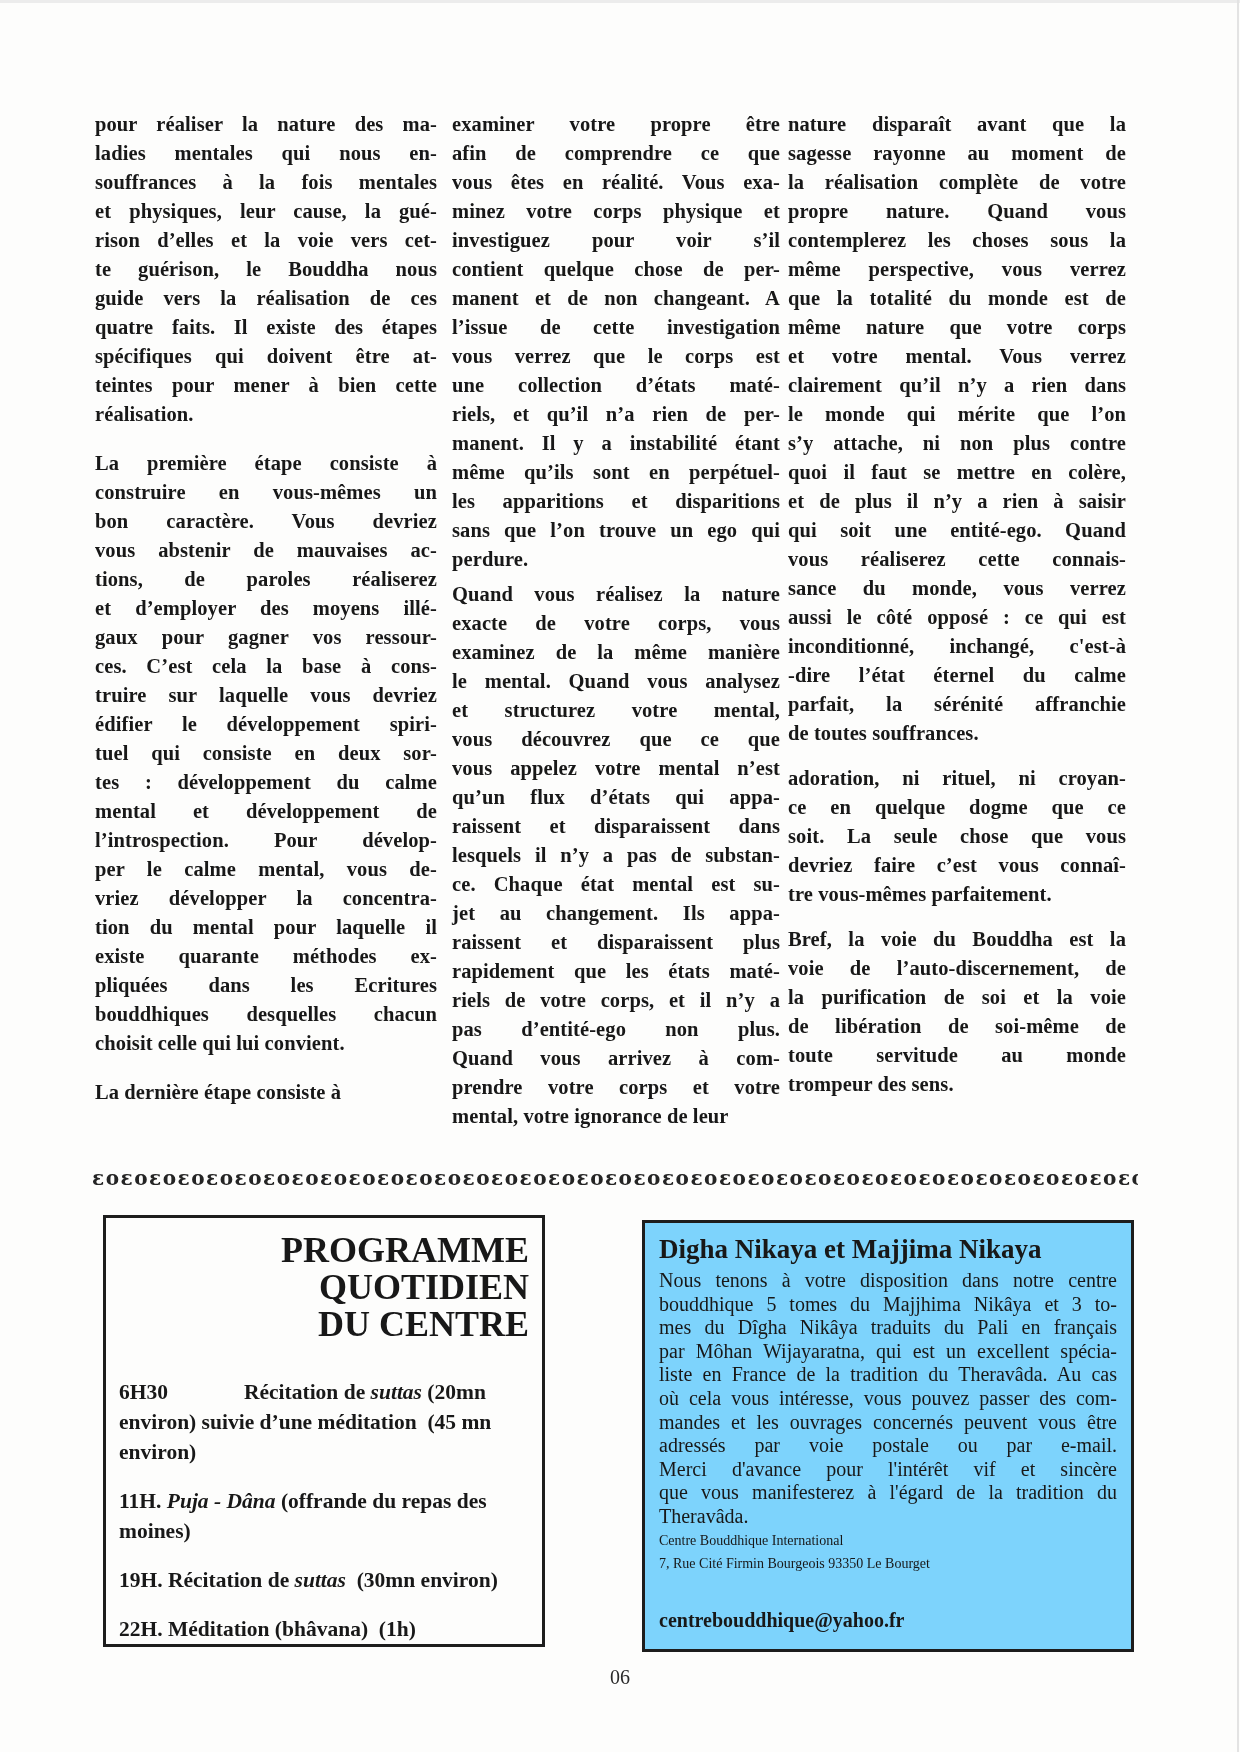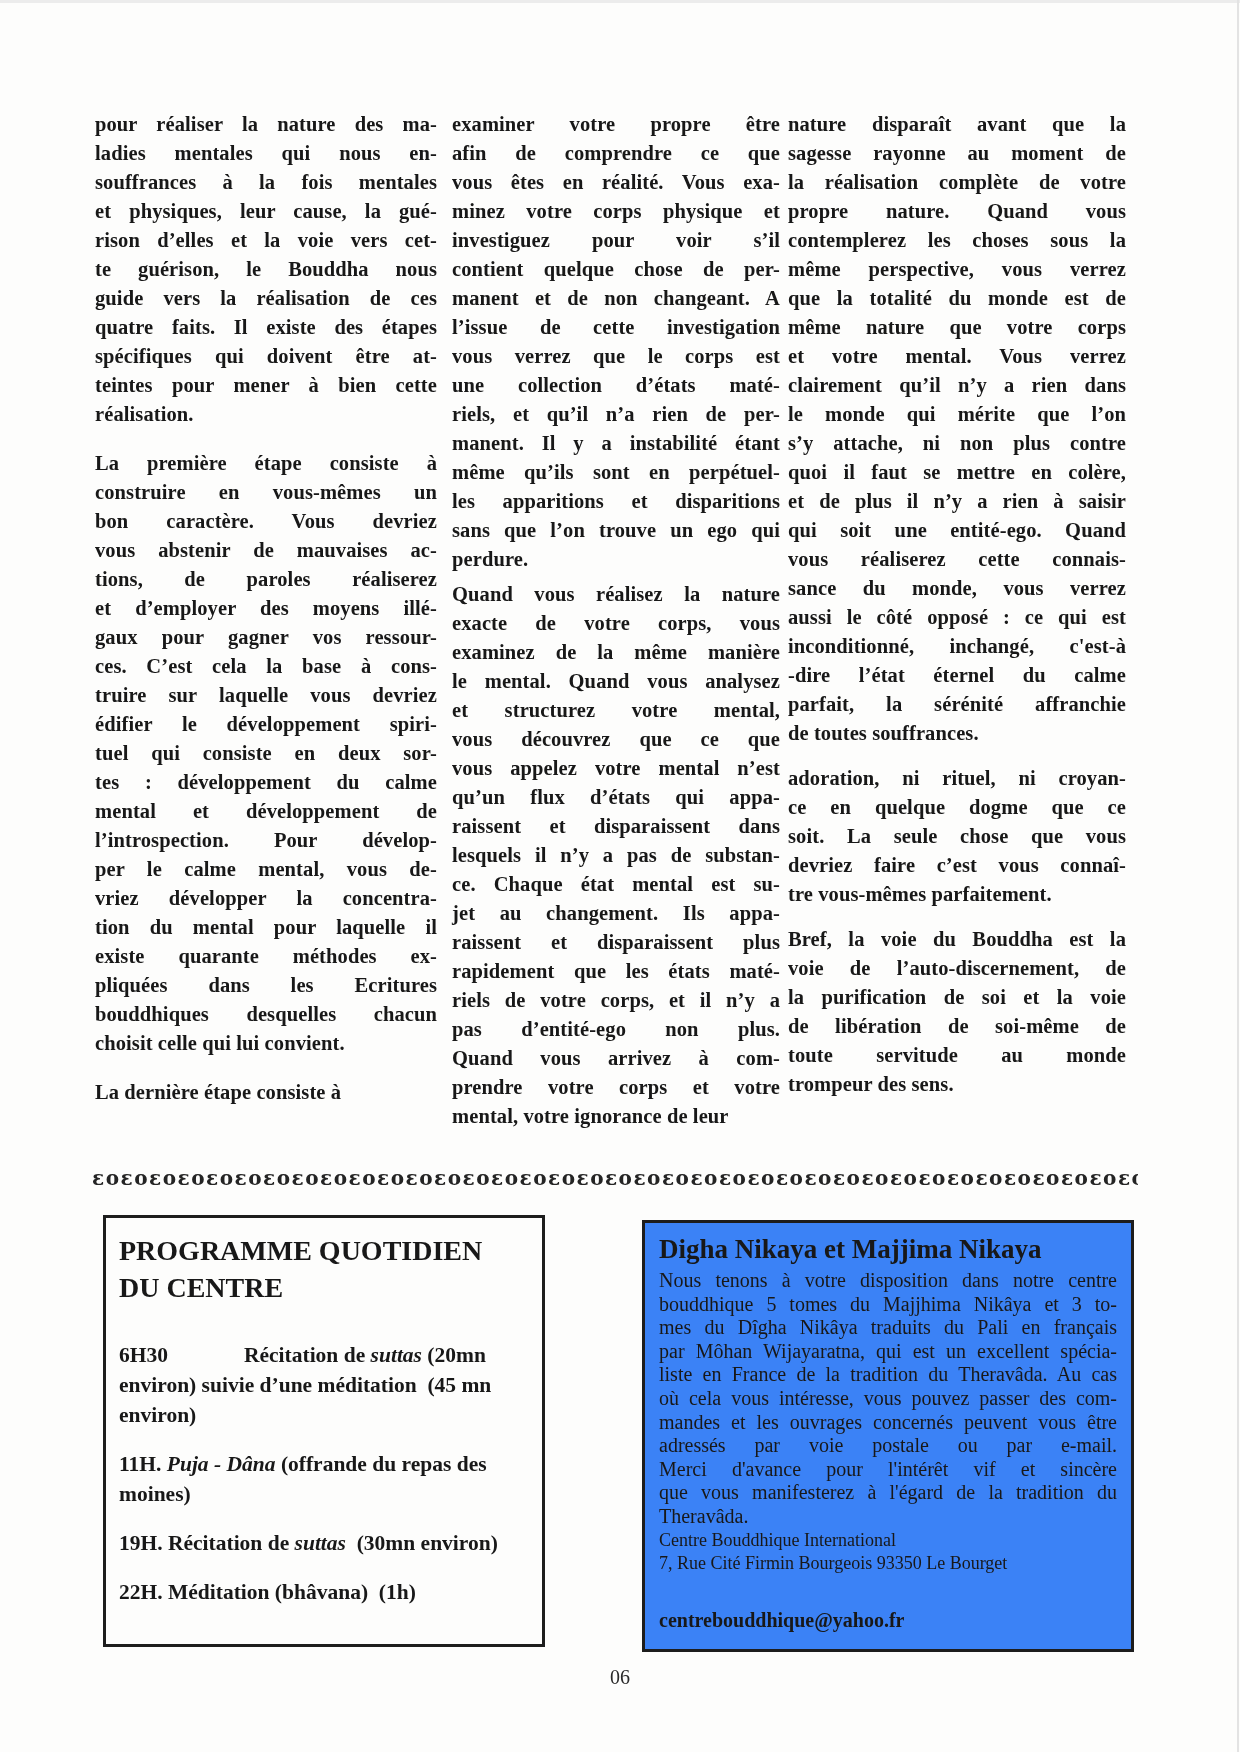--- a/index.html
+++ b/index.html
@@ -31,36 +31,36 @@
     font-family:"DejaVu Serif",serif; font-weight:700;
     font-size:20px; letter-spacing:1.5px; color:#242424;
   }
 
   
   .program-box {
     position:absolute; left:103px; top:1215px; width:442px; height:432px;
     border:3px solid #1d1d1d; box-sizing:border-box;
     padding:14px 13px 0 13px; background:#fdfdfc;
   }
-  .program-title { text-align:left; font-weight:700; font-size:28px; line-height:37px; }
+  .program-title { text-align:right; font-weight:700; font-size:36px; line-height:37px; }
   .program-title-block { margin-bottom:34px; }
   .sch-item { font-weight:700; font-size:21.5px; line-height:30px; margin-bottom:19px; }
   .sch-line { white-space:pre-wrap; }
   .tab { display:inline-block; width:76px; }
 
   
   .books-box {
     position:absolute; left:642px; top:1220px; width:492px; height:432px;
     border:3px solid #1d1d1d; box-sizing:border-box;
-    padding:8px 14px 0 14px; background:#3b82f6;
+    padding:8px 14px 0 14px; background:#7dd3fc;
   }
   .books-title { font-weight:700; font-size:27px; line-height:36px; white-space:nowrap; overflow:hidden; margin-bottom:2px; }
   .bk-line { font-size:20px; line-height:23.6px; text-align:justify; text-align-last:justify; }
   .bk-line.para-last { text-align-last:left; }
-  .bk-footer { font-size:18px; line-height:23.6px; }
+  .bk-footer { font-size:14px; line-height:23.6px; }
   .bk-email { font-weight:700; font-size:20px; line-height:24px;margin-top:32px; }
 
   
   .page-number {
     position:absolute; top:1666px; left:0; width:100%;
     text-align:center; font-size:20px; color:#2a2a2a;
   }
 </style>
 </head>
 <body>

